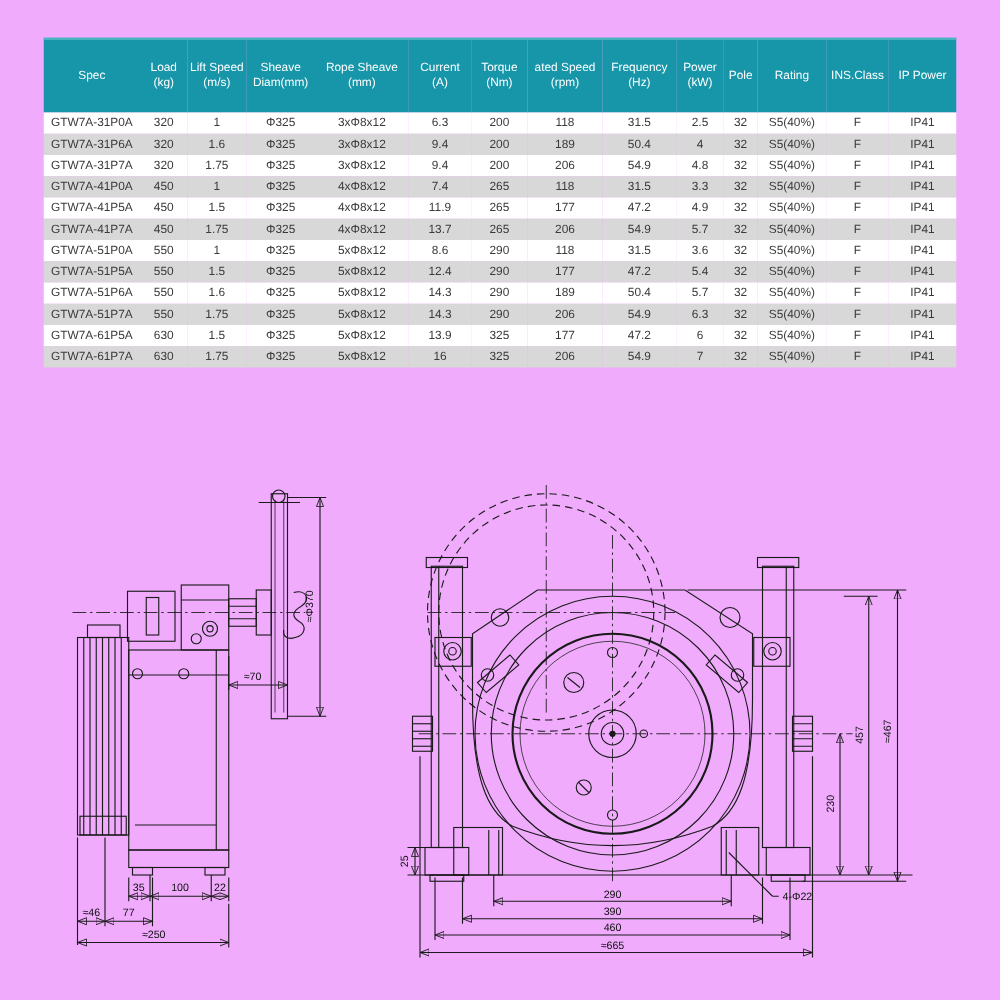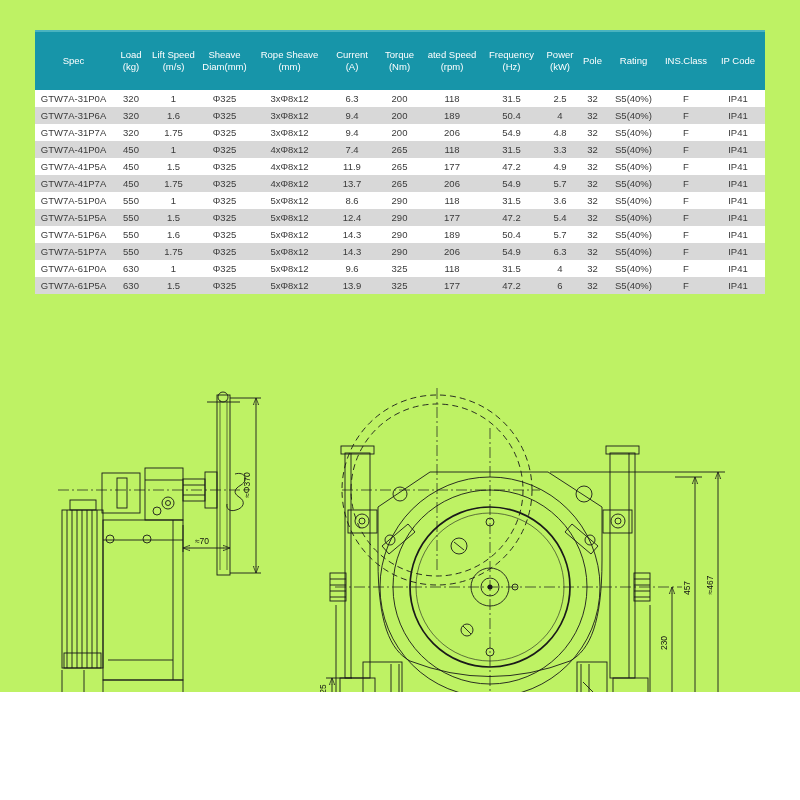--- a/index.html
+++ b/index.html
@@ -1,16 +1,16 @@
 <!DOCTYPE html>
 <html><head>
 <meta charset="utf-8">
 <style>
   html,body{margin:0;padding:0;background:#fff;}
-  #page{position:relative;width:800px;height:692px;background:#bef264;overflow:hidden;
+  #page{position:relative;width:800px;height:800px;background:#f0abfc;overflow:hidden;
         font-family:"Liberation Sans",sans-serif;color:#3d3d3d;}
   
   #spec-table{position:absolute;left:35px;top:30px;width:730px;border-collapse:collapse;
               table-layout:fixed;font-size:9.5px;}
   #spec-table thead tr{background:#1795a9;color:#ffffff;}
   #spec-table th{font-weight:normal;height:58px;text-align:center;vertical-align:middle;
                  padding:0;line-height:1.3;font-size:9.5px;border-top:2px solid #49b3c0;}
   #spec-table td{height:17px;text-align:center;vertical-align:middle;padding:0;color:#3a3a3a;}
   #spec-table tbody tr:nth-child(even){background:#d8d8d8;}
   #spec-table tbody tr:nth-child(odd){background:#ffffff;}
@@ -98,21 +98,21 @@
           <th>
             <div>Pole</div>
           </th>
           <th>
             <div>Rating</div>
           </th>
           <th>
             <div>INS.Class</div>
           </th>
           <th>
-            <div>IP Code</div>
+            <div>IP Power</div>
           </th>
         </tr>
     </thead>
     <tbody>
         <tr>
           <td>GTW7A-31P0A</td>
           <td>320</td>
           <td>1</td>
           <td>Φ325</td>
           <td>3xΦ8x12</td>
@@ -264,46 +264,46 @@
           <td>290</td>
           <td>206</td>
           <td>54.9</td>
           <td>6.3</td>
           <td>32</td>
           <td>S5(40%)</td>
           <td>F</td>
           <td>IP41</td>
         </tr>
         <tr>
-          <td>GTW7A-61P0A</td>
-          <td>630</td>
-          <td>1</td>
-          <td>Φ325</td>
-          <td>5xΦ8x12</td>
-          <td>9.6</td>
-          <td>325</td>
-          <td>118</td>
-          <td>31.5</td>
-          <td>4</td>
-          <td>32</td>
-          <td>S5(40%)</td>
-          <td>F</td>
-          <td>IP41</td>
-        </tr>
-        <tr>
           <td>GTW7A-61P5A</td>
           <td>630</td>
           <td>1.5</td>
           <td>Φ325</td>
           <td>5xΦ8x12</td>
           <td>13.9</td>
           <td>325</td>
           <td>177</td>
           <td>47.2</td>
           <td>6</td>
+          <td>32</td>
+          <td>S5(40%)</td>
+          <td>F</td>
+          <td>IP41</td>
+        </tr>
+        <tr>
+          <td>GTW7A-61P7A</td>
+          <td>630</td>
+          <td>1.75</td>
+          <td>Φ325</td>
+          <td>5xΦ8x12</td>
+          <td>16</td>
+          <td>325</td>
+          <td>206</td>
+          <td>54.9</td>
+          <td>7</td>
           <td>32</td>
           <td>S5(40%)</td>
           <td>F</td>
           <td>IP41</td>
         </tr>
       </tbody>
   </table>
 
   <svg id="drawing" width="740" height="415" viewBox="0 0 740 415">
     <defs>

